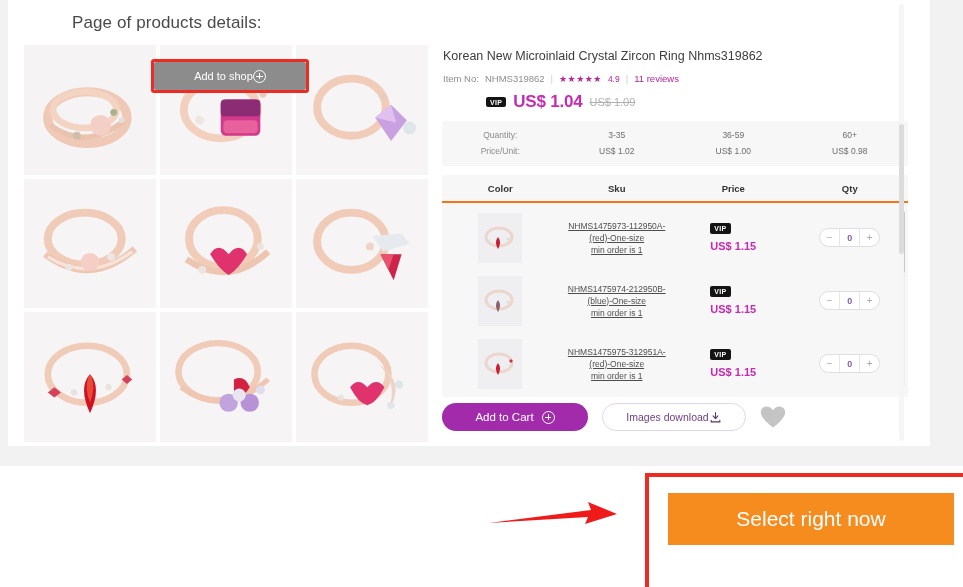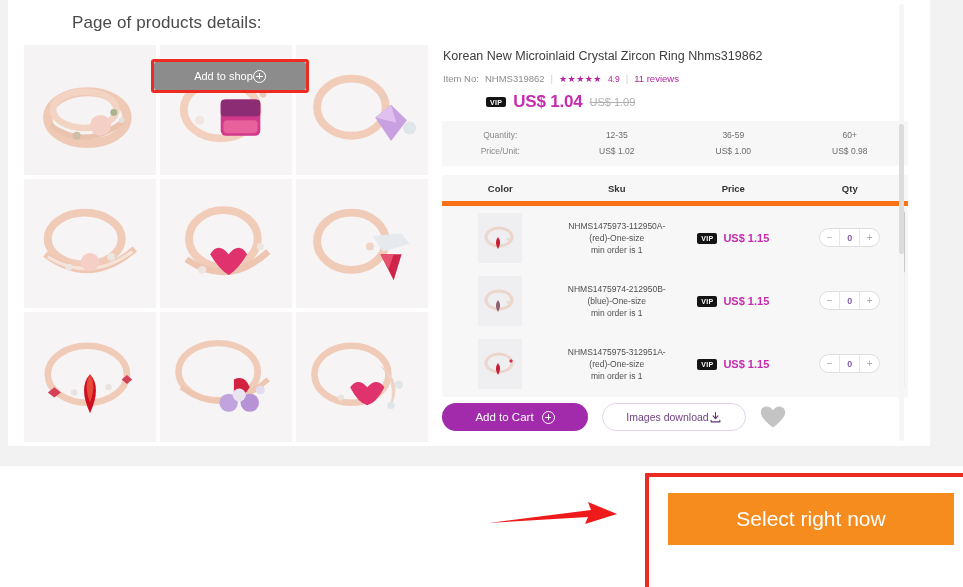--- a/index.html
+++ b/index.html
@@ -105,37 +105,37 @@
     flex: 1; text-align: center; font-size: 8.5px; color: #6c6c6c;
     padding: 3px 0;
   }
   .tier-cell.lbl { color: #8a8a8a; }
 
   .sku-panel {
     margin: 9px 0 0 6px; width: 466px; height: 222px;
     background: #f7f7f8; border-radius: 2px; position: relative;
     overflow: hidden;
   }
-  .sku-head { display: flex; padding: 8px 0 7px 0; border-bottom: 5px solid #f97316; }
+  .sku-head { display: flex; padding: 8px 0 7px 0; border-bottom: 2px solid #f97316; }
   .sku-head div {
     flex: 1; text-align: center; font-size: 9.5px; color: #333; font-weight: 600;
   }
   .sku-body { position: absolute; left:0; top:31px; right:0; bottom:0; overflow:hidden; }
   .sku-row {
     display: flex; align-items: center; height: 63px; padding: 0;
   }
   .sku-col { flex: 1; display: flex; align-items: center; justify-content: center; }
   .thumb {
     width: 44px; height: 50px; background: #efeef0; overflow:hidden;
   }
   .thumb svg { display:block; width:100%; height:100%; }
   .sku-name {
-    font-size: 8.5px; color: #4e4e4e; text-align: center; line-height: 12px;
-  }
-  .sku-price { display: flex; align-items: flex-end; gap: 6px; }
+    font-size: 8.5px; color: #4e4e4e; text-align: center; line-height: 12px; text-decoration: underline;
+  }
+  .sku-price { display: flex; align-items: flex-start; gap: 6px; flex-direction: column; }
   .sku-price .p { color: #c62bb0; font-size: 11px; font-weight: 600; }
   .stepper {
     display: flex; align-items: center; border: 1px solid #dedde0;
     border-radius: 11px; background: #fff; height: 19px; overflow: hidden;
   }
   .stepper span {
     display:flex; align-items:center; justify-content:center;
     width: 19px; height: 100%; font-size: 10px; color: #a9a9ad;
   }
   .stepper .val {
@@ -335,21 +335,21 @@
 
       <div class="price-row">
         <span class="vip-badge">VIP</span>
         <span class="price-main">US$ 1.04</span>
         <span class="price-old">US$ 1.09</span>
       </div>
 
       <div class="tier-table">
         <div class="tier-line">
           <div class="tier-cell lbl">Quantity:</div>
-          <div class="tier-cell">12-35</div>
+          <div class="tier-cell">3-35</div>
           <div class="tier-cell">36-59</div>
           <div class="tier-cell">60+</div>
         </div>
         <div class="tier-line">
           <div class="tier-cell lbl">Price/Unit:</div>
           <div class="tier-cell">US$ 1.02</div>
           <div class="tier-cell">US$ 1.00</div>
           <div class="tier-cell">US$ 0.98</div>
         </div>
       </div>

